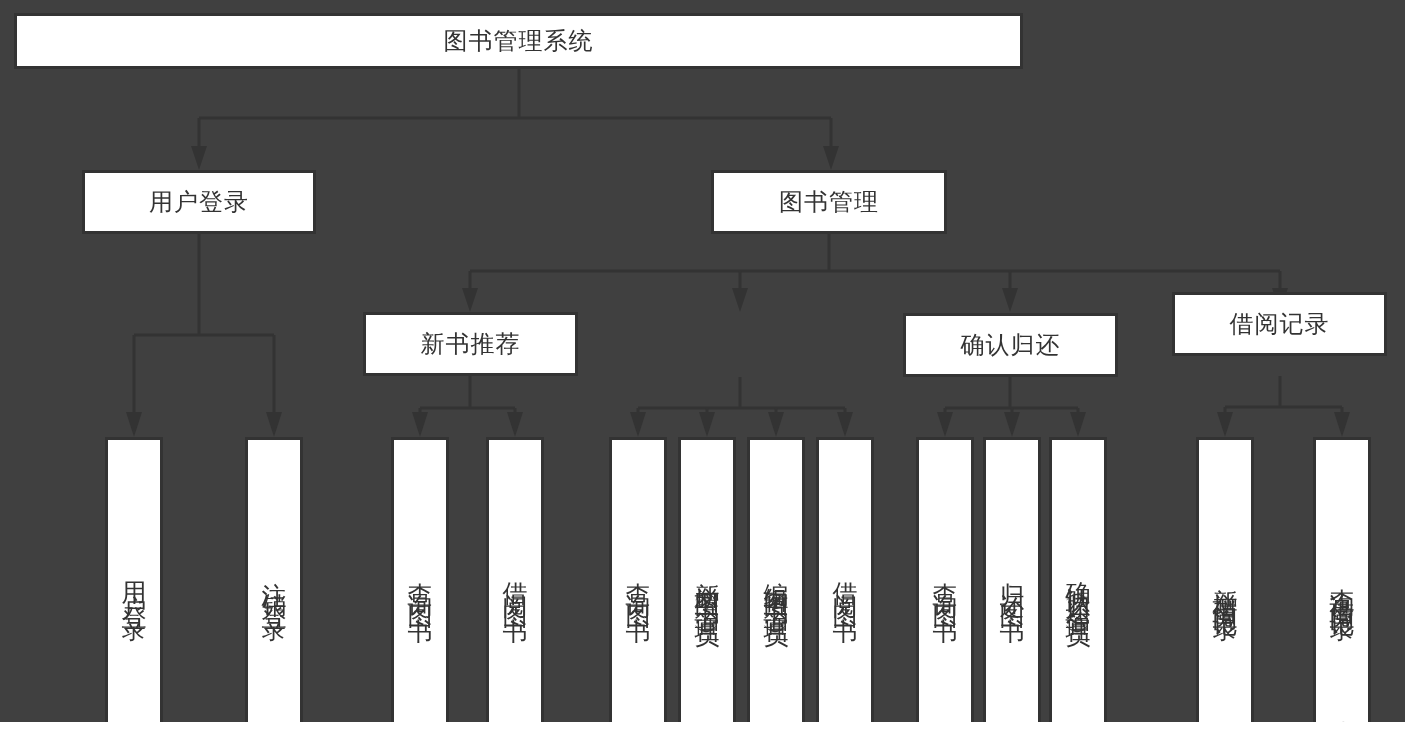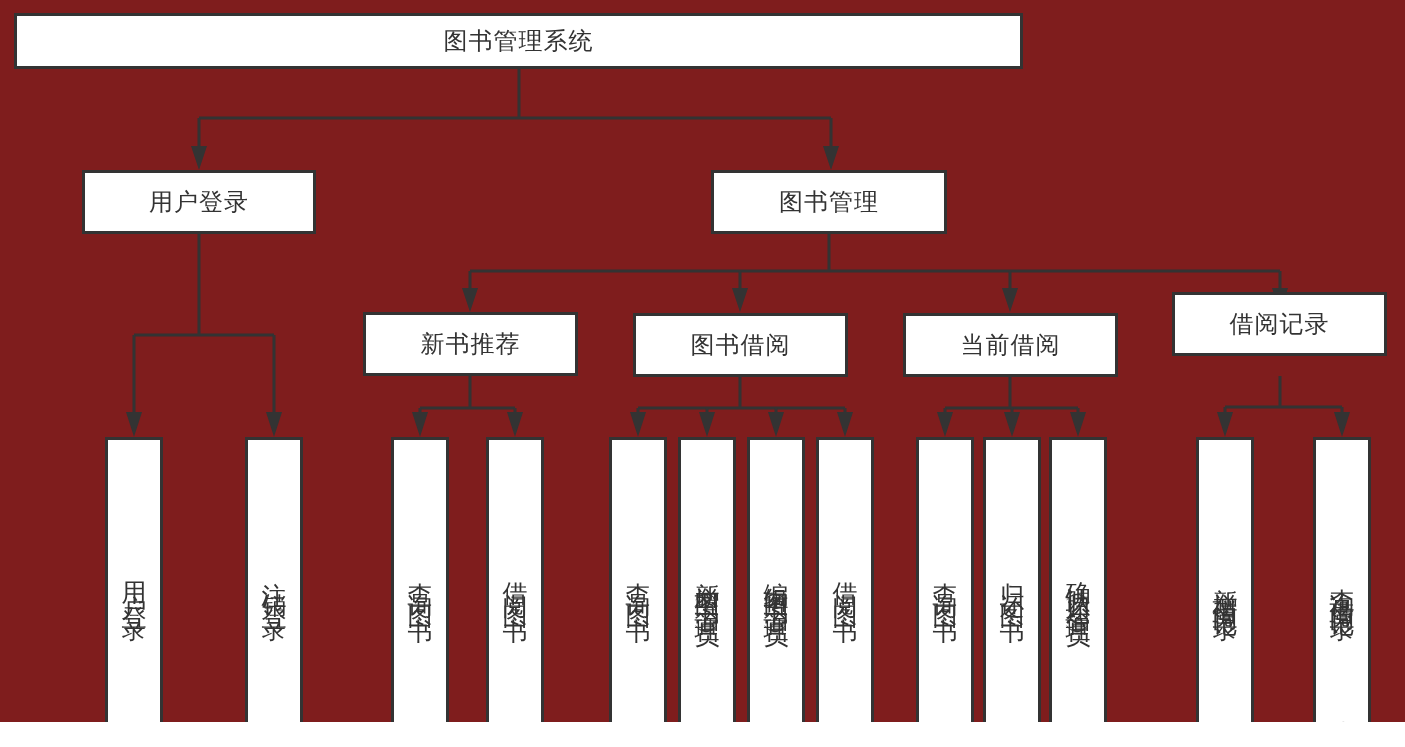--- a/index.html
+++ b/index.html
@@ -1,19 +1,19 @@
 <!DOCTYPE html>
 <html><head>
 <meta charset="utf-8">
 <style>
   html,body{margin:0;padding:0;background:#fff;}
   .canvas{
     position:relative;
     width:1405px;height:722px;
-    background:#7f1d1d;
+    background:#404040;
     font-family:"Liberation Sans", sans-serif;
     overflow:hidden;
   }
   .wires{position:absolute;left:0;top:0;z-index:0;}
   .box{
     position:absolute;
     box-sizing:border-box;
     background:#fff;
     border:3px solid #333;
     display:flex;align-items:center;justify-content:center;
@@ -103,22 +103,21 @@
       <polygon points="1334,412 1350,412 1342,437"></polygon>
     </g>
   </svg>
 
   <div class="box h-box" style="left:14px;top:13px;width:1009px;height:56px">图书管理系统</div>
 
   <div class="box h-box" style="left:82px;top:170px;width:234px;height:64px">用户登录</div>
   <div class="box h-box" style="left:363px;top:312px;width:215px;height:64px">新书推荐</div>
 
   <div class="box h-box" style="left:711px;top:170px;width:236px;height:64px">图书管理</div>
-  <div class="box h-box" style="left:633px;top:313px;width:215px;height:64px">图书借阅</div>
-  <div class="box h-box" style="left:903px;top:313px;width:215px;height:64px">当前借阅</div>
+  <div class="box h-box" style="left:903px;top:313px;width:215px;height:64px">确认归还</div>
   <div class="box h-box" style="left:1172px;top:292px;width:215px;height:64px">借阅记录</div>
 
   <div class="box v-box ls-lg" style="left:105px;top:437px;width:58px;height:298px">
       <span>用户登录</span>
     </div>
   <div class="box v-box ls-lg" style="left:245px;top:437px;width:58px;height:298px">
       <span>注销登录</span>
     </div>
 
   <div class="box v-box ls-lg" style="left:391px;top:437px;width:58px;height:298px">

